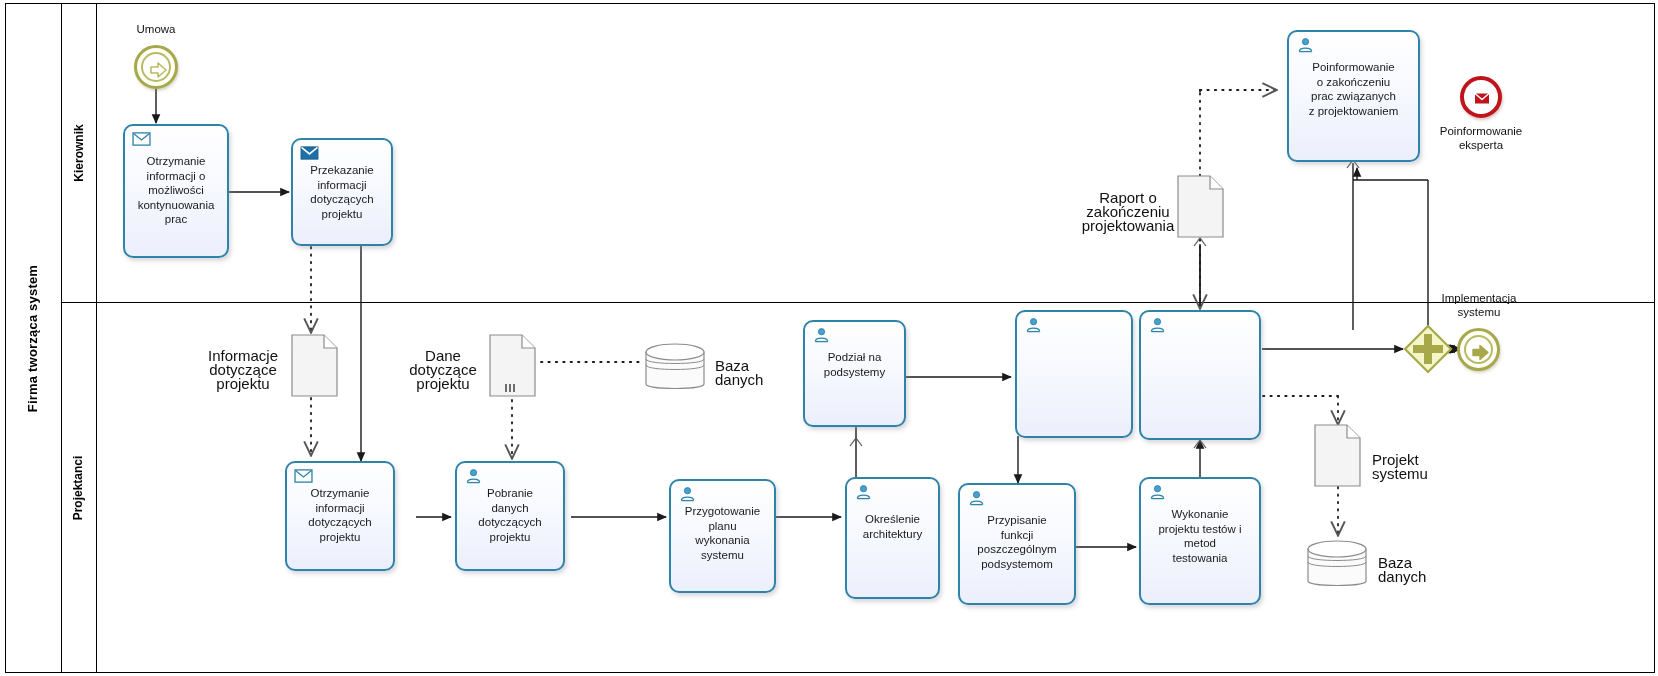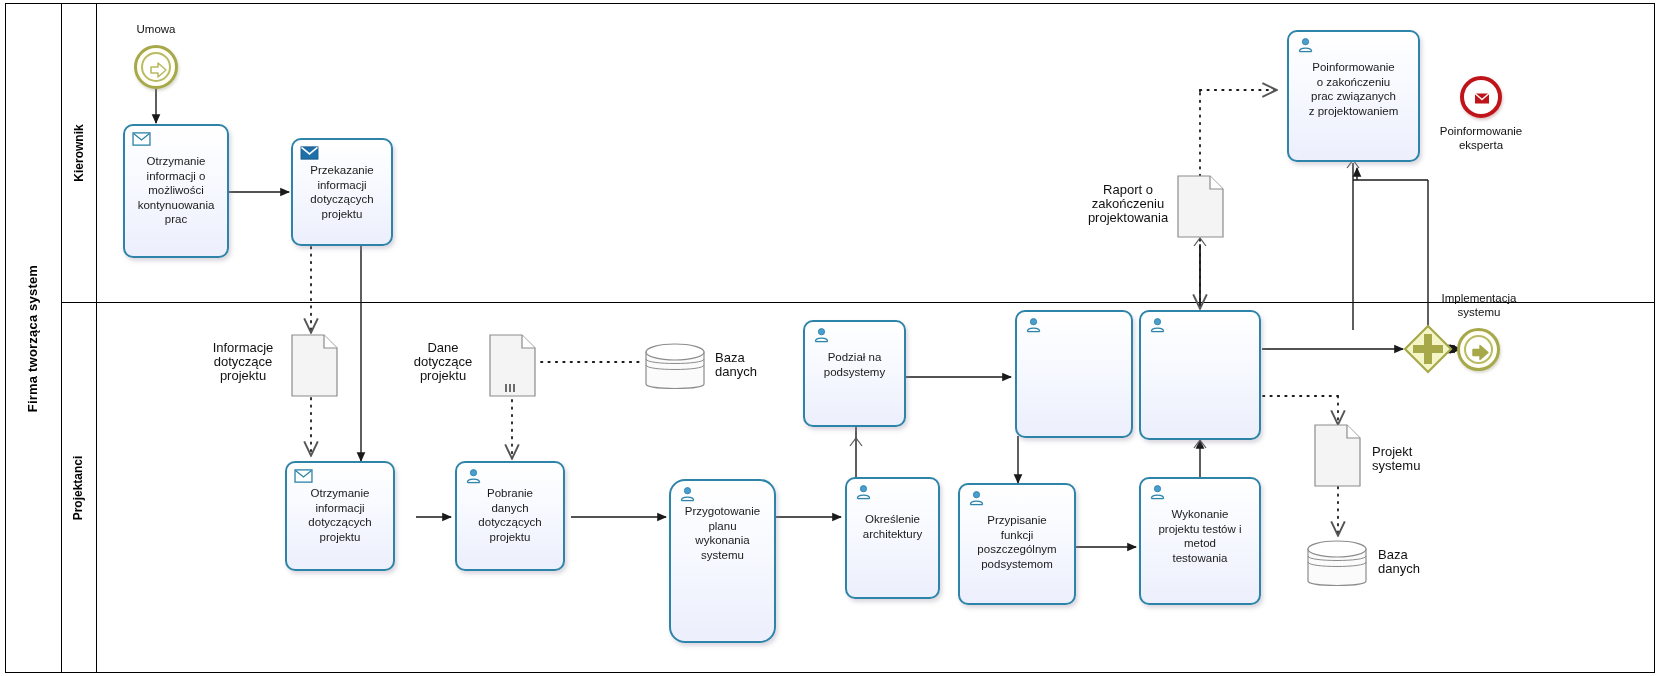--- a/index.html
+++ b/index.html
@@ -39,21 +39,21 @@
             box-shadow:1px 2px 3px rgba(140,140,110,.35);}
   .ev-end-link .inner{position:absolute;left:4px;top:4px;right:4px;bottom:4px;border-radius:50%;
             border:2px solid #b9bb63;background:#ffffff;}
   .ev-label{position:absolute;text-align:center;font-size:11.5px;line-height:14px;color:#111;}
 
   
   .gateway{position:absolute;}
 
   
   .artifact{position:absolute;}
-  .art-label{position:absolute;font-size:13px;line-height:14px;color:#111;text-align:center;}
+  .art-label{position:absolute;font-size:15px;line-height:14px;color:#111;text-align:center;margin-top:8px;}
   .art-label.right{text-align:left;}
 </style>
 </head>
 <body>
 
 <div id="canvas">
 
   <div class="pool-frame" style="left:5px;top:3px;width:1650px;height:670px;"></div>
   <div class="vline" style="left:61px;top:3px;height:670px;"></div>
   <div class="vline" style="left:96px;top:3px;height:670px;"></div>
@@ -415,21 +415,21 @@
       <path d="M3.5,15.5 L16.5,15.5" stroke="#2e84a8" stroke-width="1.4"></path>
     </svg>
     <div class="tlabel" style="top:23px;">
       <div>Pobranie</div>
       <div>danych</div>
       <div>dotyczących</div>
       <div>projektu</div>
     </div>
   </div>
 
-  <div class="task" style="left:669px;top:479px;width:107px;height:164px;border-radius:16px;">
+  <div class="task" style="left:669px;top:479px;width:107px;height:114px;">
     <svg class="ticon" viewBox="0 0 20 17">
       <circle cx="10" cy="5" r="3.3" fill="#4a9fd0" stroke="#2e84a8" stroke-width="1"></circle>
       <path d="M3.5,15.5 C3.5,10.5 16.5,10.5 16.5,15.5" fill="none" stroke="#2e84a8" stroke-width="1.4"></path>
       <path d="M3.5,15.5 L16.5,15.5" stroke="#2e84a8" stroke-width="1.4"></path>
     </svg>
     <div class="tlabel" style="top:23px;">
       <div>Przygotowanie</div>
       <div>planu</div>
       <div>wykonania</div>
       <div>systemu</div>

